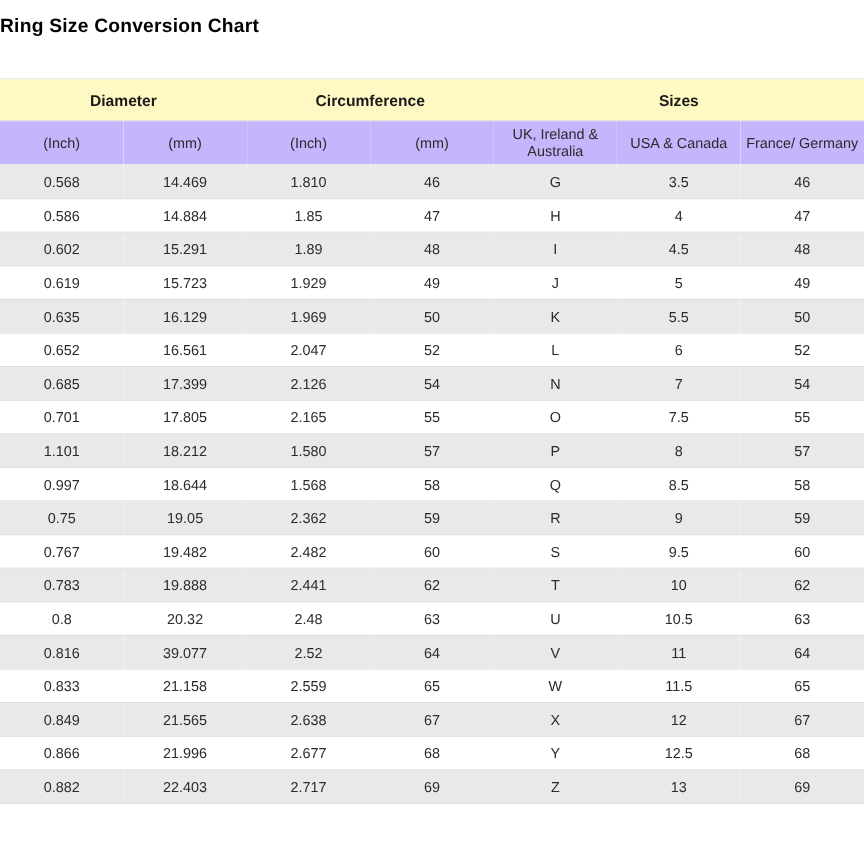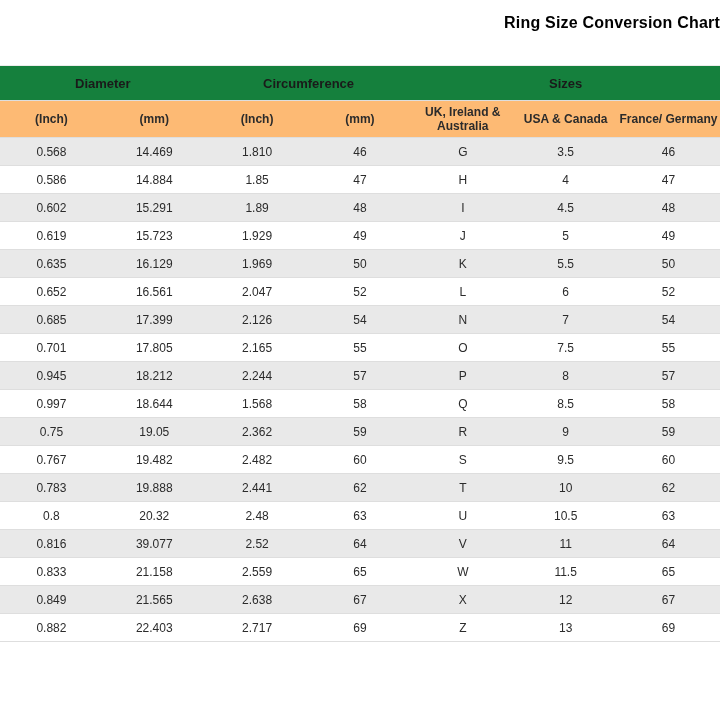--- a/index.html
+++ b/index.html
@@ -8,21 +8,21 @@
     background: #ffffff;
     font-family: "Liberation Sans", sans-serif;
     color: #2b2b2b;
   }
   body {
     width: 720px;
     height: 720px;
     overflow: hidden;
   }
   .page-title {
-    text-align: right;
+    text-align: left;
     font-size: 16px;
     font-weight: 700;
     color: #000000;
     padding-top: 13px;
     line-height: 20px;
     letter-spacing: 0.2px;
   }
   table.conversion {
     width: 100%;
     border-collapse: collapse;
@@ -30,32 +30,32 @@
     margin-top: 32px;
   }
   table.conversion th,
   table.conversion td {
     text-align: center;
     vertical-align: middle;
     padding: 0 2px;
     overflow: hidden;
   }
   thead tr.group-row th {
-    background: #15803d;
+    background: #fef9c3;
     font-size: 13px;
     font-weight: 700;
     color: #1a1a1a;
     height: 34px;
     border-top: 1px solid #ececec;
     border-bottom: 1px solid #dedede;
   }
   thead tr.cols-row th {
-    background: #fdba74;
+    background: #c4b5fd;
     font-size: 12px;
-    font-weight: 700;
+    font-weight: 400;
     color: #2b2b2b;
     height: 36px;
     line-height: 14px;
     border-bottom: 1px solid #dedede;
     white-space: nowrap;
   }
   thead tr.cols-row th.multiline {
     white-space: pre-line;
   }
   tbody td {
@@ -158,23 +158,23 @@
       <tr>
         <td>0.701</td>
         <td>17.805</td>
         <td>2.165</td>
         <td>55</td>
         <td>O</td>
         <td>7.5</td>
         <td>55</td>
       </tr>
       <tr>
-        <td>0.945</td>
+        <td>1.101</td>
         <td>18.212</td>
-        <td>2.244</td>
+        <td>1.580</td>
         <td>57</td>
         <td>P</td>
         <td>8</td>
         <td>57</td>
       </tr>
       <tr>
         <td>0.997</td>
         <td>18.644</td>
         <td>1.568</td>
         <td>58</td>
@@ -239,20 +239,29 @@
       <tr>
         <td>0.849</td>
         <td>21.565</td>
         <td>2.638</td>
         <td>67</td>
         <td>X</td>
         <td>12</td>
         <td>67</td>
       </tr>
       <tr>
+        <td>0.866</td>
+        <td>21.996</td>
+        <td>2.677</td>
+        <td>68</td>
+        <td>Y</td>
+        <td>12.5</td>
+        <td>68</td>
+      </tr>
+      <tr>
         <td>0.882</td>
         <td>22.403</td>
         <td>2.717</td>
         <td>69</td>
         <td>Z</td>
         <td>13</td>
         <td>69</td>
       </tr>
     </tbody>
 </table>

